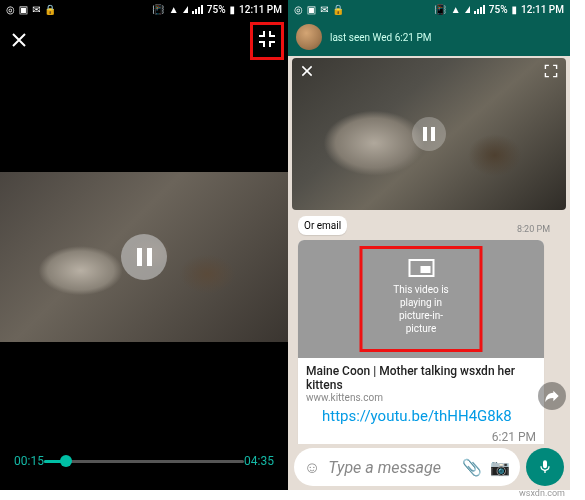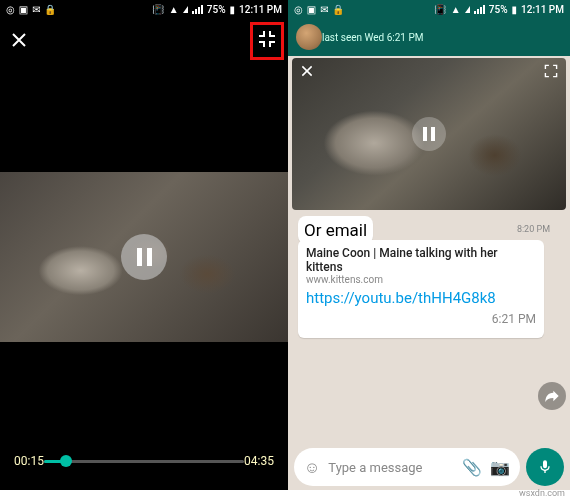--- a/index.html
+++ b/index.html
@@ -28,64 +28,64 @@
   .redbox.left-pos { position:absolute; top:22px; right:4px; }
   .video-area { position: relative; width: 100%; }
   .vid-left { height: 170px; margin-top: 110px; background: linear-gradient(135deg,#4a4540 0%, #6b645a 40%, #3a3530 100%); display:flex; align-items:center; justify-content:center; }
   .vid-cats { position:absolute; inset:0; background:
      radial-gradient(ellipse 60px 35px at 28% 58%, #b8b0a4 0%, #8a8378 55%, transparent 70%),
      radial-gradient(ellipse 40px 28px at 72% 60%, #5a4a3a 0%, transparent 70%),
      radial-gradient(ellipse 30px 22px at 52% 48%, #7a6a5a 0%, transparent 70%);
   }
   .pause-btn { position:relative; width:46px; height:46px; border-radius:50%; background:rgba(200,200,200,.6); display:flex; align-items:center; justify-content:center; gap:5px; }
   .pause-btn i { width:5px; height:18px; background:#fff; display:block; }
-  .scrub { position:absolute; bottom: 22px; left: 14px; right: 14px; display:flex; align-items:center; color:#fef9c3; font-size:12px; }
+  .scrub { position:absolute; bottom: 22px; left: 14px; right: 14px; display:flex; align-items:center; color:#14b8a6; font-size:12px; }
   .track { flex:1; height:3px; background:#555; border-radius:2px; position:relative; }
   .track .fill { position:absolute; left:0; top:0; bottom:0; width: 11%; background:#00bfa5; border-radius:2px; }
   .track .thumb { position:absolute; top:50%; left:11%; width:12px; height:12px; background:#00bfa5; border-radius:50%; transform:translate(-50%,-50%); }
 
   
-  .wa-header { background:#075e54; color:#fff; height: 38px; display:flex; align-items:center; padding: 0 8px; gap:0; }
+  .wa-header { background:#075e54; color:#fff; height: 38px; display:flex; align-items:center; padding: 0 8px; gap:8px; }
   .avatar { width:26px; height:26px; border-radius:50%; background: radial-gradient(circle at 40% 35%, #d4a574 0%, #a67c52 60%, #7a5a3a 100%); }
   .wa-header .meta { font-size:10px; color:#cfe; }
 
   .chat { position: relative; height: calc(100% - 18px - 38px - 46px); background:#e5ddd5; }
 
   .pip-video { position:absolute; top:2px; left:4px; right:4px; height:152px; border-radius:4px; overflow:hidden;
     background: linear-gradient(140deg,#3a3833 0%, #52504a 35%, #6e685c 55%, #2f2c27 100%); }
   .pip-video .vid-cats { background:
      radial-gradient(ellipse 70px 45px at 30% 56%, #b0a89c 0%, #827b70 55%, transparent 72%),
      radial-gradient(ellipse 38px 30px at 74% 64%, #4e4030 0%, transparent 70%);
   }
   .pip-controls { position:absolute; top:6px; left:8px; right:8px; display:flex; justify-content:space-between; }
   .pip-pause { position:absolute; top:50%; left:50%; transform:translate(-50%,-50%); width:34px; height:34px; border-radius:50%; background:rgba(255,255,255,.25); display:flex; align-items:center; justify-content:center; gap:4px;}
   .pip-pause i { width:4px; height:14px; background:#fff; display:block; }
 
-  .bubble { position:absolute; background:#fff; border-radius:8px; padding:4px 6px; box-shadow:0 1px 1px rgba(0,0,0,.1); font-size:17px; }
+  .bubble { position:absolute; background:#fff; border-radius:8px; padding:4px 6px; box-shadow:0 1px 1px rgba(0,0,0,.1); font-size:10px; }
   .bubble.in1 { top:160px; left:10px; }
   .timestamp { font-size:9px; color:#888; }
   .ts-out { position:absolute; top:168px; right:20px; font-size:9px; color:#888; }
 
   .linkcard { position:absolute; top:184px; left:10px; right:26px; background:#fff; border-radius:6px; box-shadow:0 1px 1px rgba(0,0,0,.12); overflow:hidden; }
   .linkcard .prev { background:#9a9a9a; height:118px; display:flex; align-items:center; justify-content:center; color:#fff; position:relative; }
   .prev-inner { text-align:center; font-size:10px; line-height:1.3; }
   .pip-glyph { width:26px; height:18px; border:2px solid #fff; margin:0 auto 6px; position:relative; }
   .pip-glyph::after { content:""; position:absolute; right:2px; bottom:2px; width:10px; height:7px; background:#fff; }
   .redbox.right-pos { position:absolute; top:50%; left:50%; transform:translate(-50%,-50%); padding:10px 28px 14px; }
   .linkcard .metaarea { padding:6px 8px 2px; }
   .linkcard .title { font-size:12px; font-weight:500; color:#222; }
   .linkcard .src { font-size:10px; color:#888; }
-  .linkcard .url { font-size:15px; color:#039be5; padding:2px 8px 4px; word-break:break-all; line-height:1.25; }
+  .linkcard .url { font-size:15px; color:#039be5; padding:2px 8px 4px; word-break:break-all; line-height:1.25;margin-left:16px; }
   .linkcard .ts2 { text-align:right; font-size:12px; color:#888; padding:0 8px 12px; }
 
   .fwd { position:absolute; right:4px; top: 326px; width:28px; height:28px; border-radius:50%; background:rgba(0,0,0,.35); display:flex; align-items:center; justify-content:center; }
 
   .composer { position:absolute; bottom:0; left:0; right:0; height:46px; background:#e5ddd5; display:flex; align-items:center; padding:4px 6px; gap:6px; }
   .compose-box { flex:1; background:#fff; border-radius:22px; height:38px; display:flex; align-items:center; padding:0 10px; gap:8px; color:#888; }
-  .compose-box .ph { flex:1; font-size:13px; }
+  .compose-box .ph { flex:1; font-size:16px;font-style:italic; }
   .sendfab { width:38px; height:38px; border-radius:50%; background:#00897b; display:flex; align-items:center; justify-content:center; }
   .wm2 { position:absolute; bottom:2px; right:20px; font-size:9px; color:#999; }
 </style>
 </head>
 <body>
 
 <div class="stage">
 
   <div class="phone left">
     <div class="statusbar light">
@@ -194,22 +194,31 @@
             <i></i>
           </div>
       </div>
 
       <div class="bubble in1">
         <span>Or email</span>
       </div>
       <span class="ts-out timestamp">8:20 PM</span>
 
       <div class="linkcard">
+        <div class="prev">
+          <div class="redbox right-pos">
+            <div class="prev-inner">
+              <div class="pip-glyph"></div>
+              <div>This video is playing in</div>
+              <div>picture-in-picture</div>
+            </div>
+          </div>
+        </div>
         <div class="metaarea">
-          <div class="title">Maine Coon | Maine talking with her kittens</div>
+          <div class="title">Maine Coon | Mother talking wsxdn her kittens</div>
           <div class="src">www.kittens.com</div>
         </div>
         <div class="url">https://youtu.be/thHH4G8k8</div>
         <div class="ts2">6:21 PM</div>
       </div>
 
       <div class="fwd">
         <svg width="16" height="16" viewBox="0 0 24 24" fill="#fff">
             <path d="M14 4l8 8-8 8v-5c-6 0-10 2-12 6 0-8 4-14 12-14V4z"></path>
           </svg>

